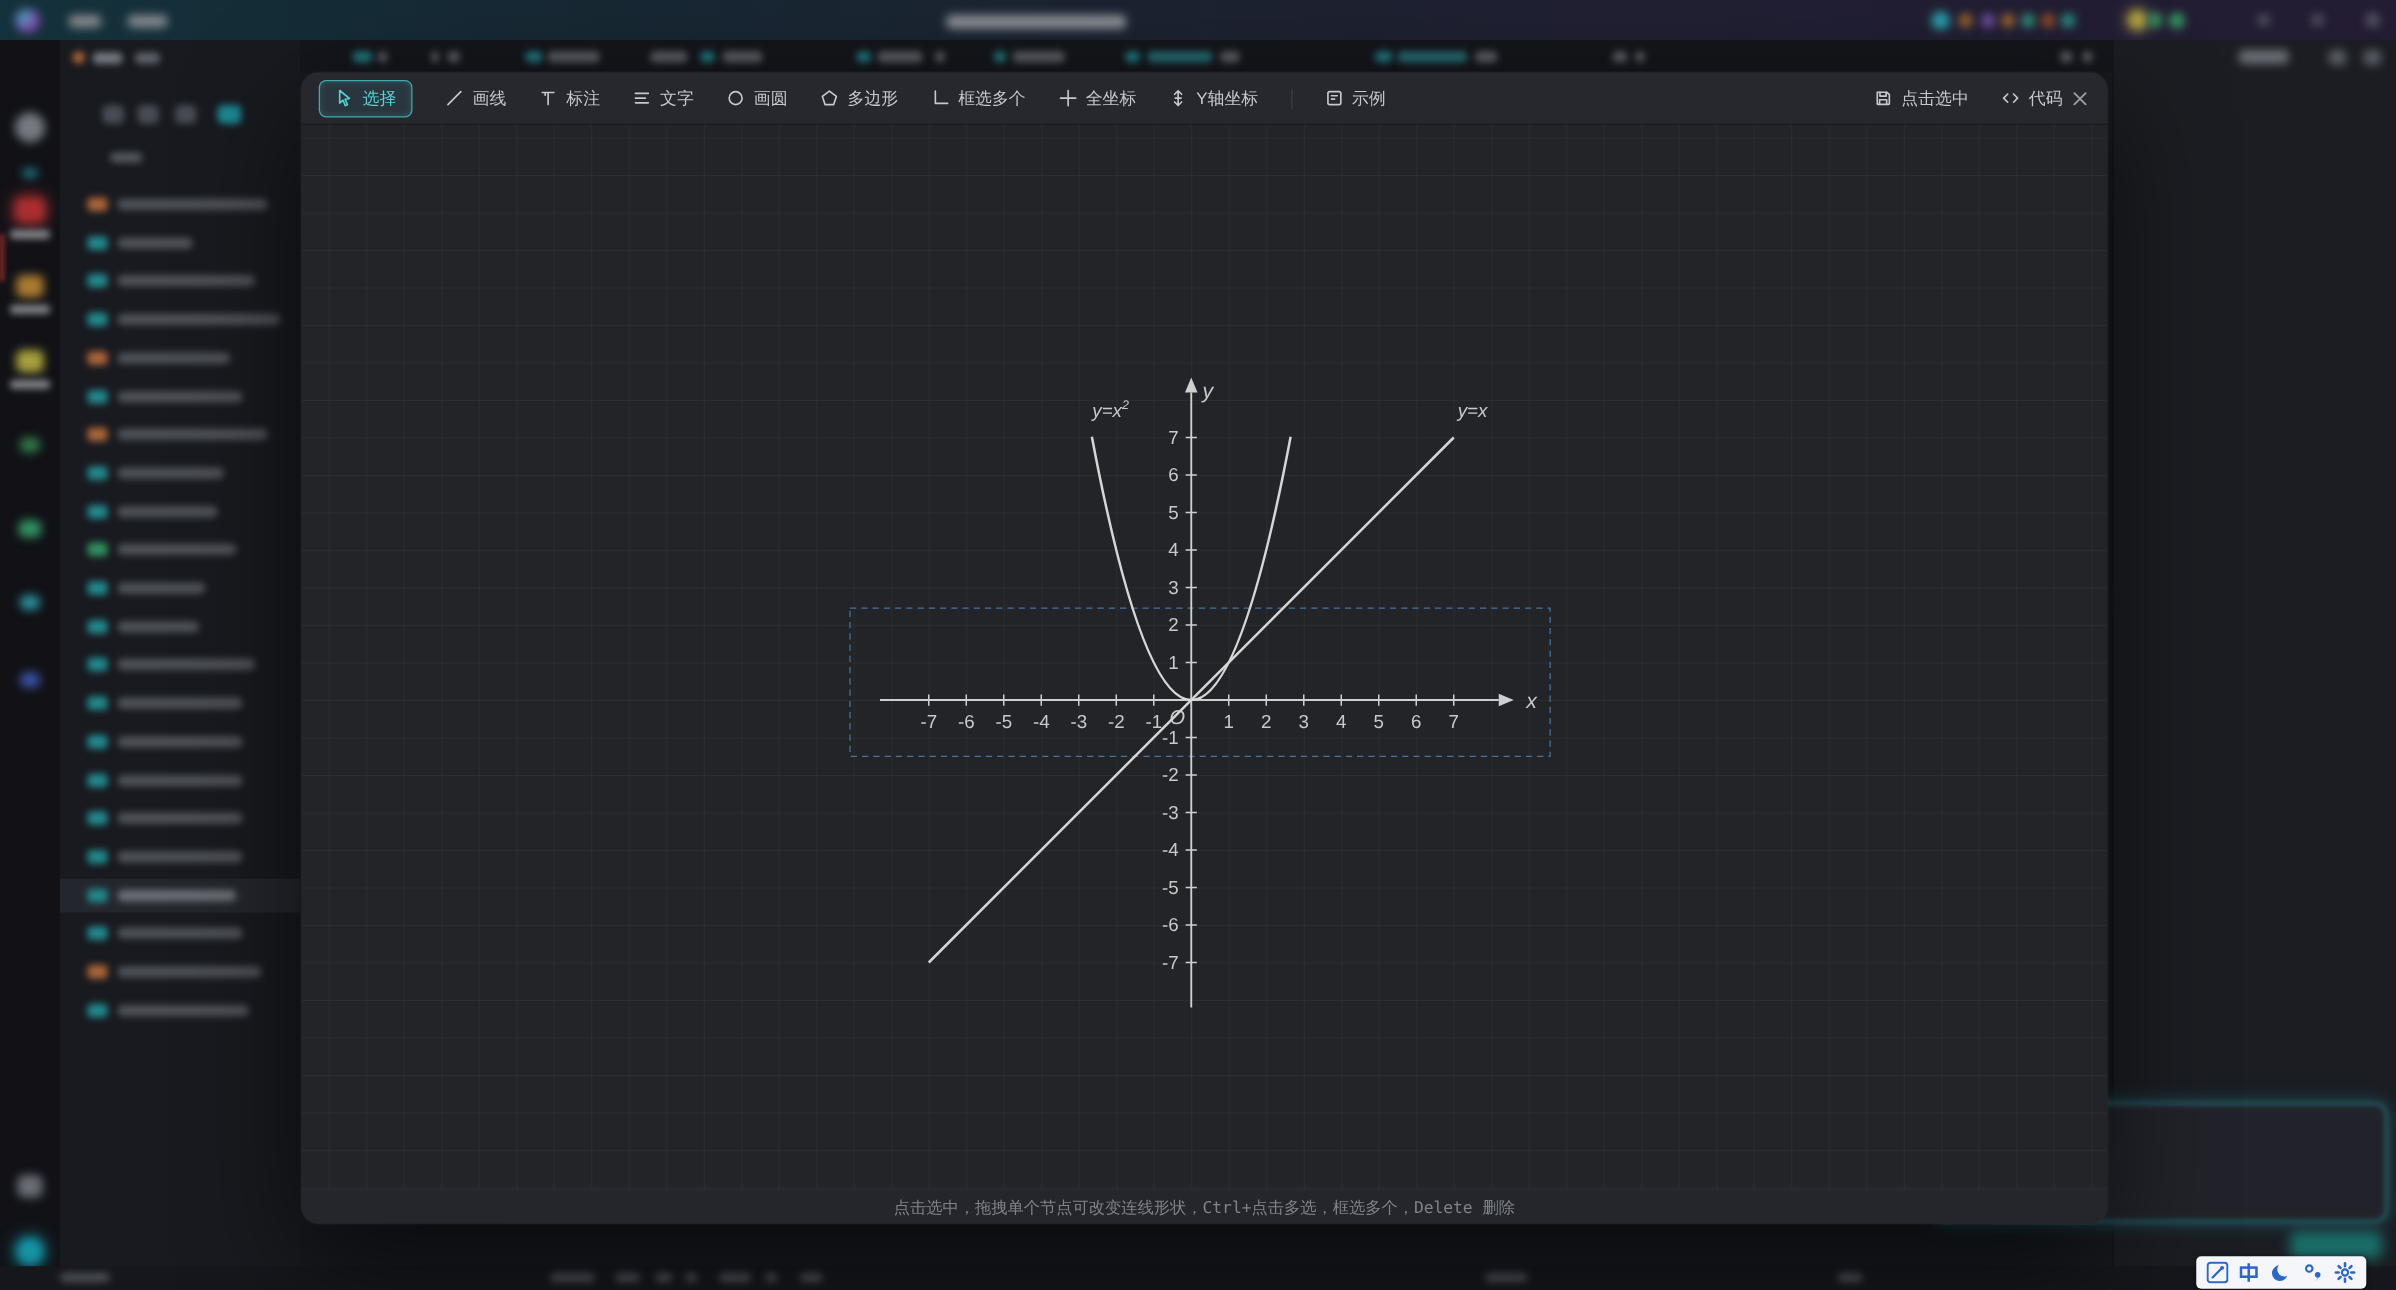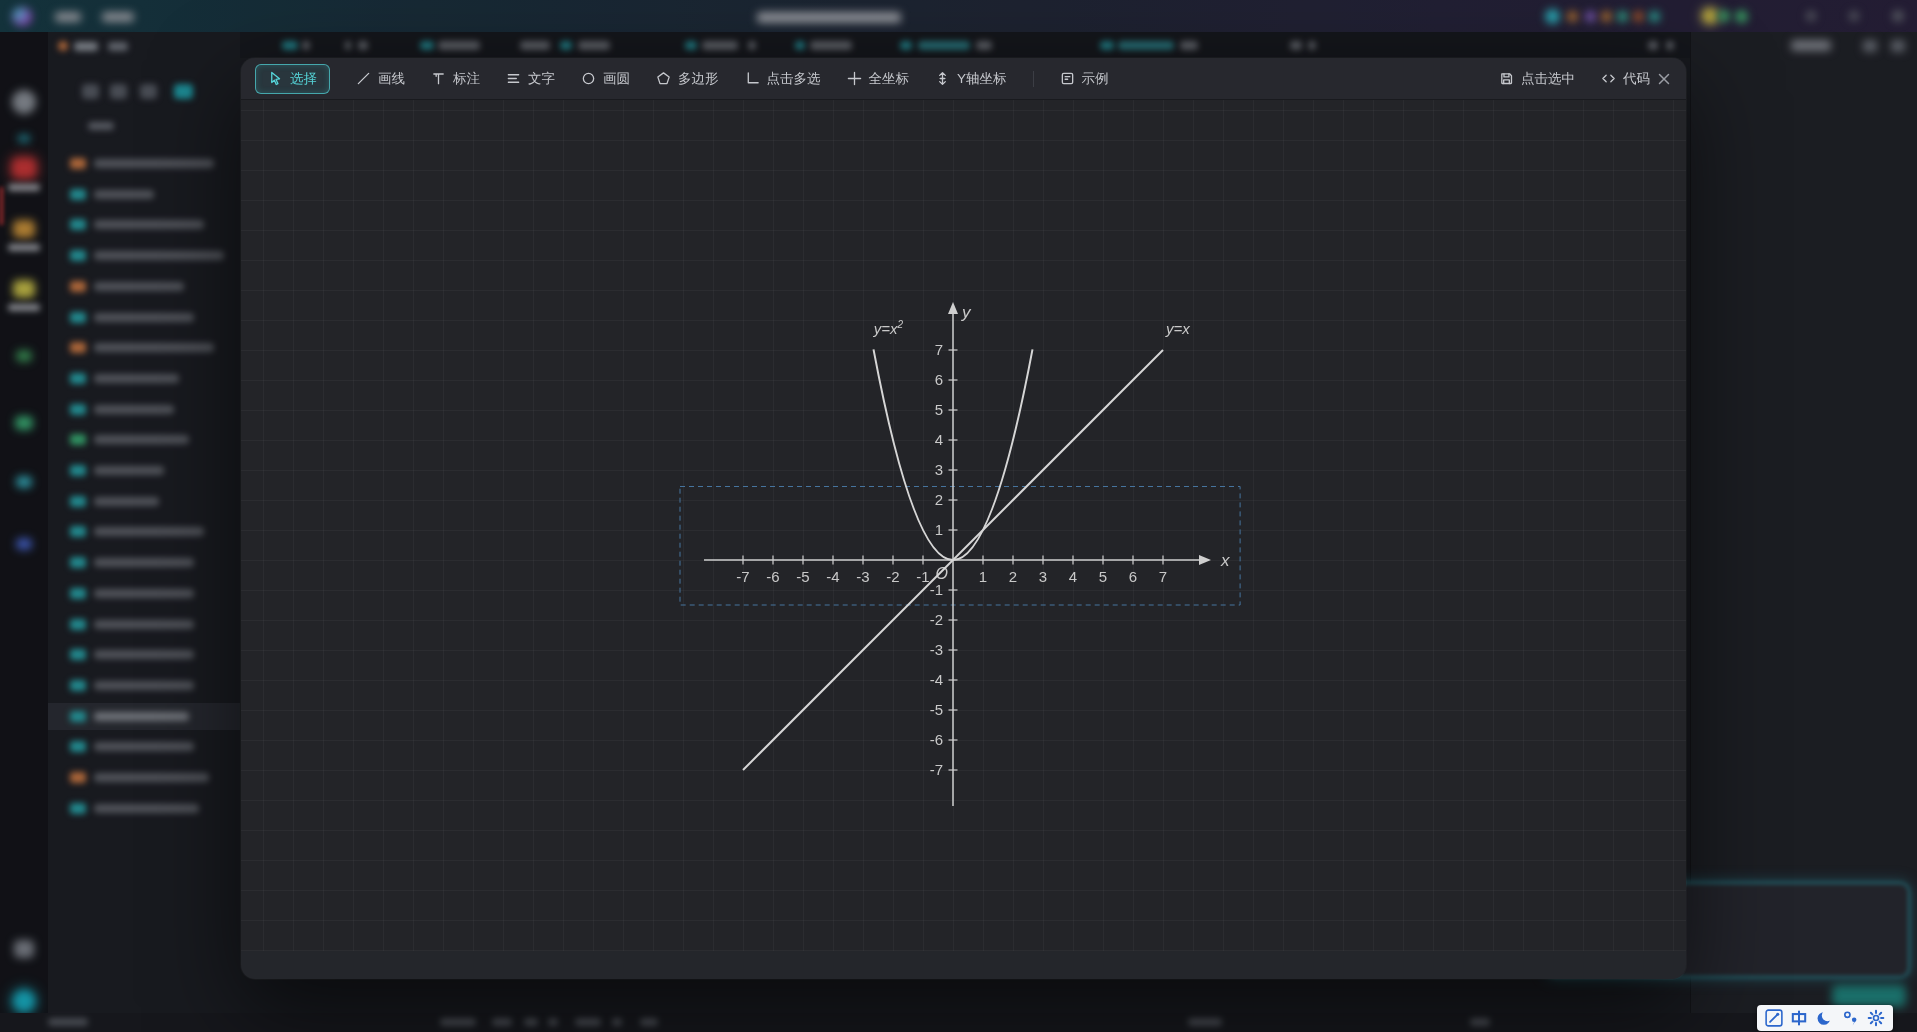--- a/index.html
+++ b/index.html
@@ -299,21 +299,21 @@
           <button class="tool">
             <svg width="15" height="15" viewBox="0 0 16 16" fill="none" stroke="currentColor" stroke-width="1.4" stroke-linecap="round" stroke-linejoin="round">
               <path d="M8 2 L14 6.5 L11.7 13.5 L4.3 13.5 L2 6.5 Z"></path>
             </svg>
             <span>多边形</span>
           </button>
           <button class="tool">
             <svg width="15" height="15" viewBox="0 0 16 16" fill="none" stroke="currentColor" stroke-width="1.4" stroke-linecap="round" stroke-linejoin="round">
               <path d="M3.5 2 V12.5 H14"></path>
             </svg>
-            <span>点击多选</span>
+            <span>框选多个</span>
           </button>
           <button class="tool">
             <svg width="15" height="15" viewBox="0 0 16 16" fill="none" stroke="currentColor" stroke-width="1.4" stroke-linecap="round" stroke-linejoin="round">
               <path d="M8 1.5 V14.5 M1.5 8 H14.5"></path>
             </svg>
             <span>全坐标</span>
           </button>
           <button class="tool">
             <svg width="15" height="15" viewBox="0 0 16 16" fill="none" stroke="currentColor" stroke-width="1.4" stroke-linecap="round" stroke-linejoin="round">
               <path d="M8 2 V14 M5 4.7 L8 1.7 L11 4.7 M5 11.3 L8 14.3 L11 11.3 M5.5 8 H10.5"></path>
@@ -421,20 +421,21 @@
             <text x="707" y="479" text-anchor="end" font-style="italic" font-size="16">O</text>
             <text x="980" y="466" font-style="italic" font-size="17">x</text>
             <text x="721" y="218.00000000000003" font-style="italic" font-size="17">y</text>
           </g>
           <path d="M 632.5 249.325 Q 712 670.675 791.5 249.325" fill="none" stroke="#d6d6d6" stroke-width="2"></path>
           <line x1="502" y1="670" x2="922" y2="250" stroke="#d6d6d6" stroke-width="2"></line>
           <text x="647.5" y="233.5" text-anchor="middle" fill="#c9c9c9" font-family="DejaVu Serif, Liberation Serif, serif" font-style="italic" font-size="15">y=x<tspan dy="-6" font-size="10">2</tspan></text>
           <text x="937" y="233.5" text-anchor="middle" fill="#c9c9c9" font-family="DejaVu Serif, Liberation Serif, serif" font-style="italic" font-size="15">y=x</text>
         </svg>
     </div>
+    <div class="m-status">点击选中，拖拽单个节点可改变连线形状，Ctrl+点击多选，框选多个，Delete 删除</div>
   </div>
 
   <div class="ime" id="imeBar">
       <div class="ic">
         <svg width="18" height="18" viewBox="0 0 16 16">
           <rect x="1" y="1" width="14" height="14" rx="2" fill="none" stroke="#2b66cc" stroke-width="1.4"></rect>
           <line x1="4.5" y1="11.5" x2="11" y2="5" stroke="#2b66cc" stroke-width="1.6" stroke-linecap="round"></line>
           <circle cx="11.3" cy="4.7" r="1.4" fill="#2b66cc"></circle>
         </svg>
       </div>

